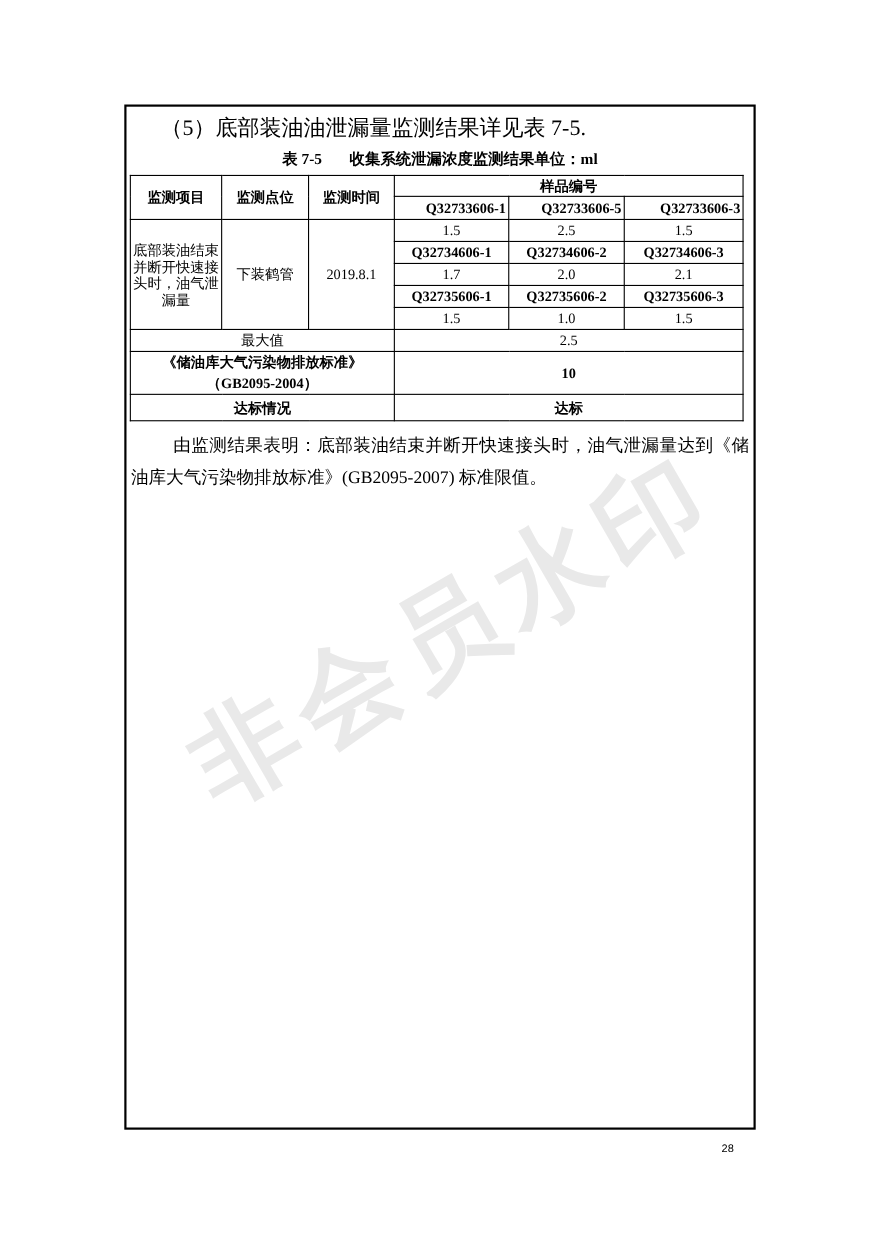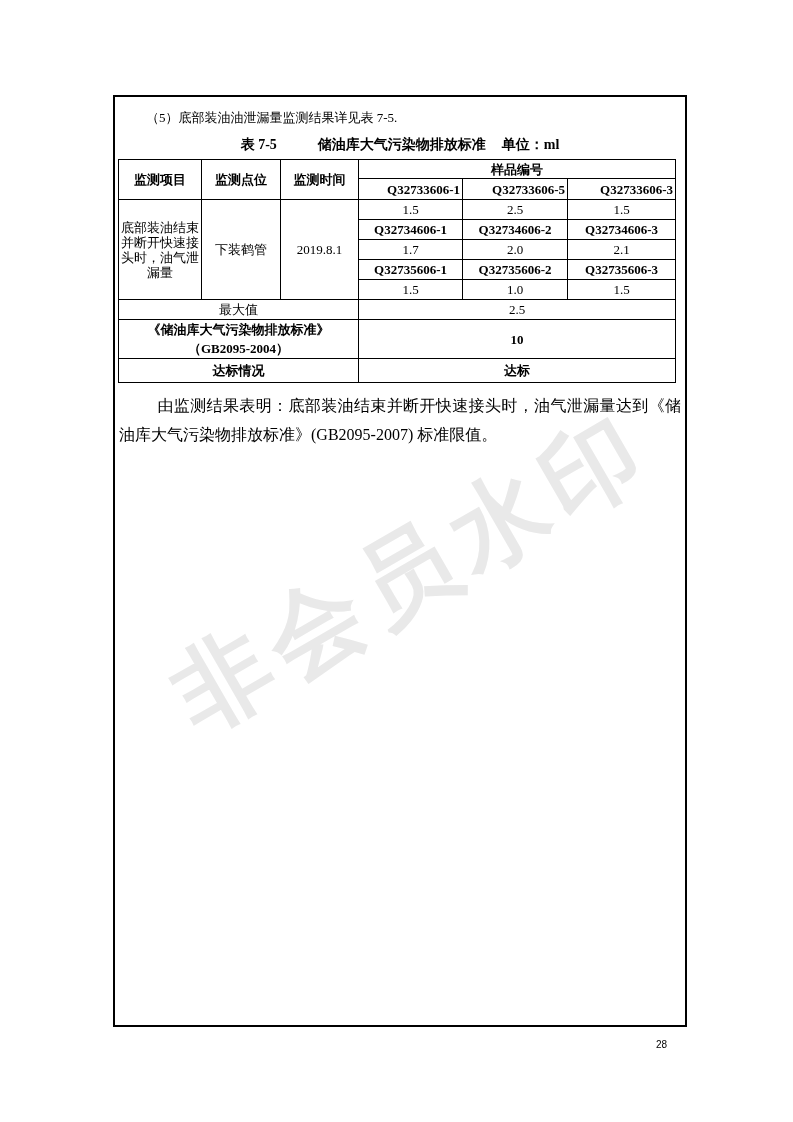--- a/index.html
+++ b/index.html
@@ -28,31 +28,31 @@
   .content-border {
     position: absolute;
     left: 113px; top: 95px;
     width: 574px; height: 932px;
     border: 2px solid #000;
     z-index: 1;
   }
   .heading {
     margin: 11px 6px 0 0;
     padding-left: 31px;
-    font-size: 13px;
+    font-size: 20px;
     line-height: 19px;
   }
   .table-caption {
     margin-top: 9px;
     display: flex;
     justify-content: center;
     align-items: baseline;
     font-weight: bold;
     font-size: 14px;
-    gap: 16px;
+    gap: 0;
   }
   .table-caption .cap-label { margin-right: 25px; }
   .table-caption .cap-unit  { }
   table.monitor {
     border-collapse: collapse;
     table-layout: fixed;
     margin: 5px 0 0 3px;
     width: 557px;
   }
   table.monitor td {
@@ -98,21 +98,21 @@
 <body>
 
 <div class="watermark" style="color: rgb(233, 233, 233);">非会员水印</div>
 
 <div class="content-border">
 
   <p class="heading">（5）底部装油油泄漏量监测结果详见表 7-5.</p>
 
   <div class="table-caption">
     <span class="cap-label">表 7-5</span>
-    <span class="cap-title">储油库大气污染物排放标准</span>
+    <span class="cap-title">收集系统泄漏浓度监测结果</span>
     <span class="cap-unit">单位：ml</span>
   </div>
 
   <table class="monitor">
     <colgroup>
       <col style="width:83px">
         <col style="width:79px">
         <col style="width:78px">
       <col style="width:104px">
         <col style="width:105px">

